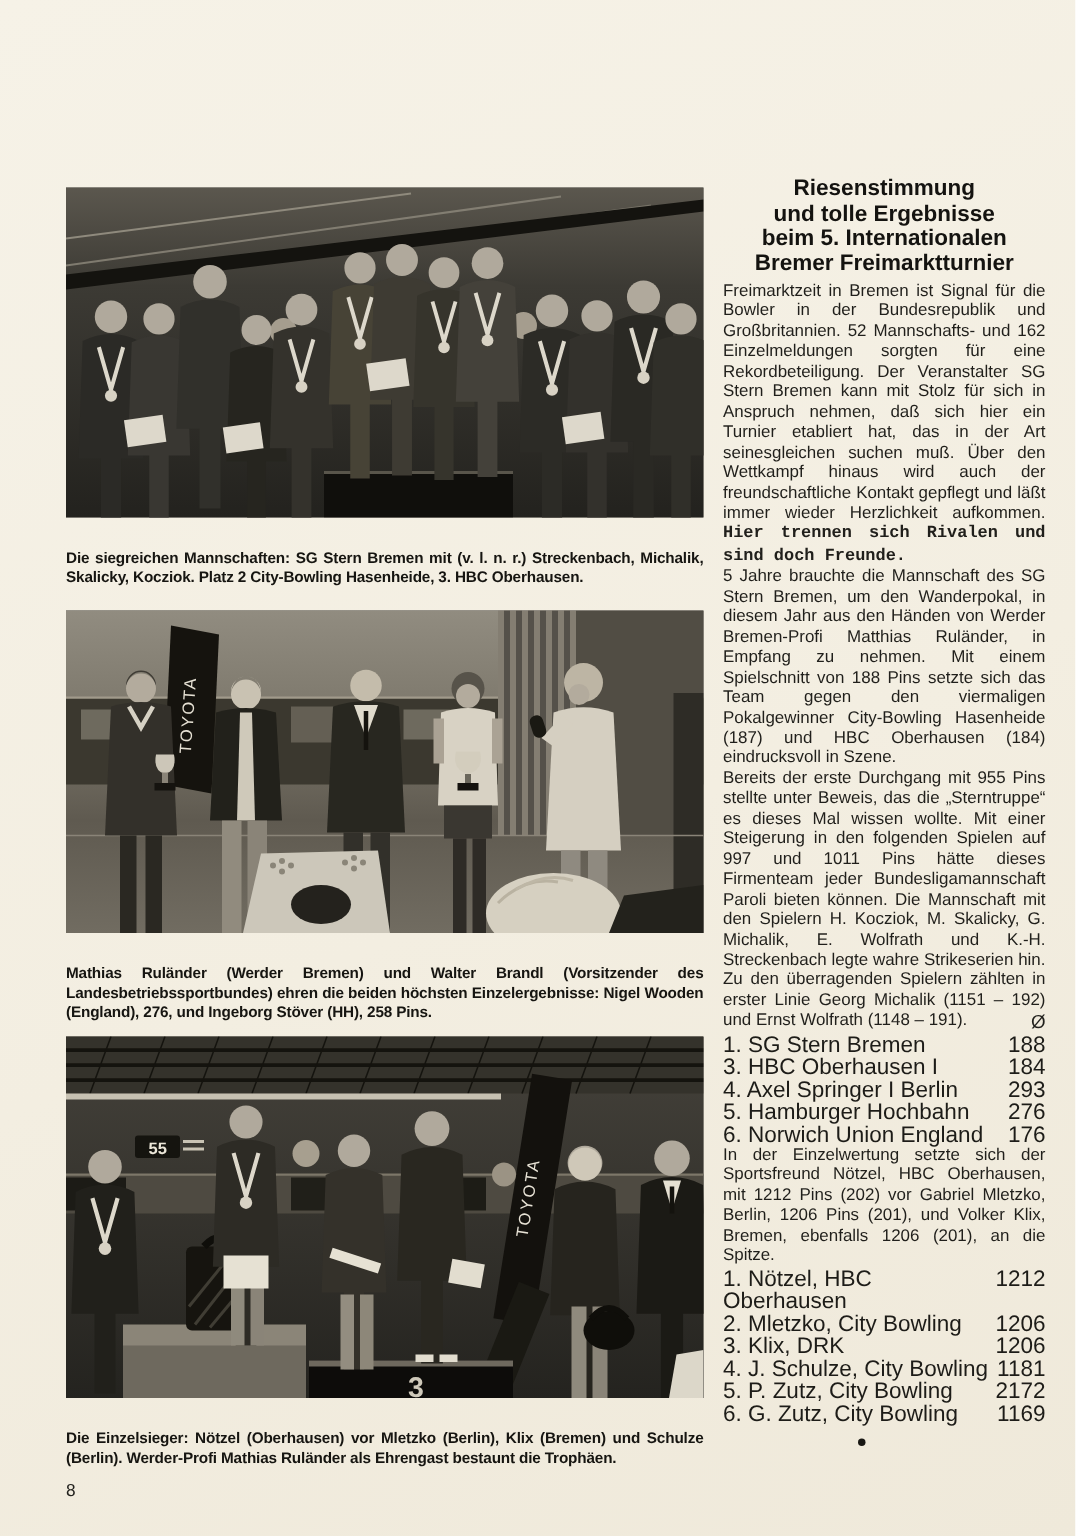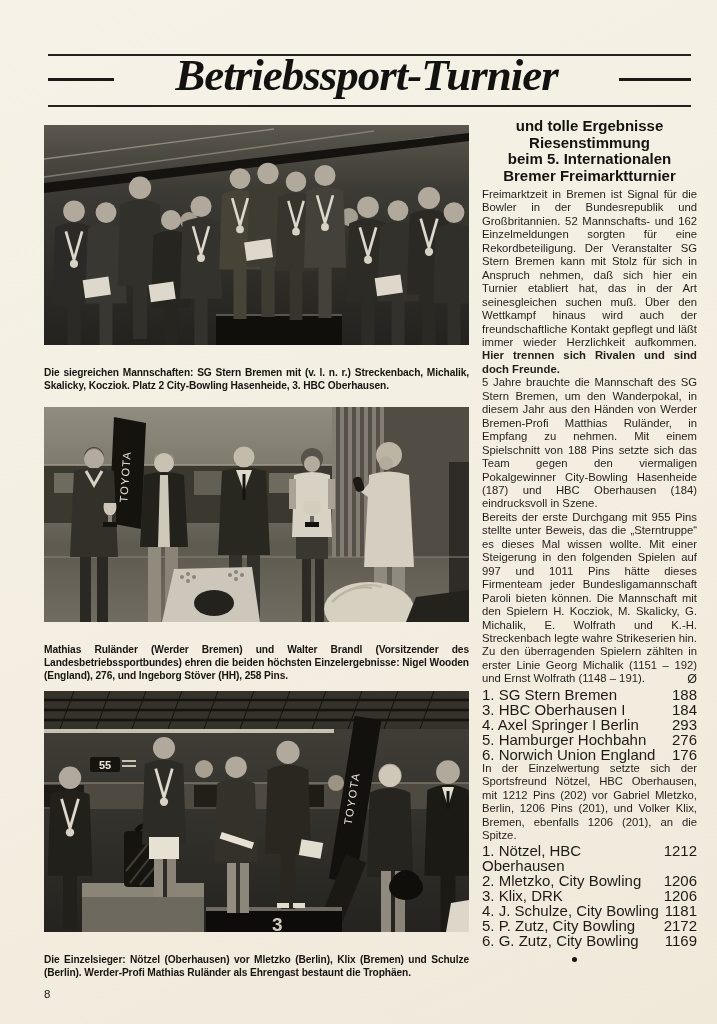--- a/index.html
+++ b/index.html
@@ -31,41 +31,32 @@
   figcaption {
     margin-top:21px; font-size:10.2px; font-weight:bold; line-height:13px;
     text-align:justify; color:#161511; letter-spacing:-0.1px;
   }
   .page-number { margin-top:9px; font-size:11.5px; color:#23221e; }
 
   .right-col { position:absolute; left:482px; top:118px; width:215px; }
   .article-heading { font-size:15px; line-height:16.5px; font-weight:bold; text-align:center; color:#141310; }
   .right-col p { font-size:11.3px; line-height:13.45px; text-align:justify; color:#201f1b; }
   .body-copy { margin-top:4px; }
-  .bold-inline { font-weight:bold; }
+  .bold-inline { font-weight:bold;font-family:Liberation Mono, monospace; }
   .avg-symbol { text-align:right; font-size:12.5px; line-height:13px; margin-top:-13px; color:#201f1b; }
   .ranking { list-style:none; margin:1px 0 0 0; }
   .rank-row { display:flex; justify-content:space-between; font-size:15px; line-height:15px; color:#1d1c18; }
   .rank-value { text-align:right; }
   .end-marker { width:5px; height:5px; border-radius:50%; background:#181713; margin:9px 0 0 90px; }
 </style>
 </head>
 <body>
 
 <div class="page">
 
-  <header class="masthead">
-    <div class="rule-top"></div>
-    <div class="title-row">
-      <span class="title-dash dash-l"></span>
-      <h1 class="page-title">Betriebssport-Turnier</h1>
-      <span class="title-dash dash-r"></span>
-    </div>
-    <div class="rule-bottom"></div>
-  </header>
 
   <div class="left-col">
 
     <figure>
       <svg class="photo" viewBox="0 0 425 220" width="425" height="220" role="img">
         <defs>
           <linearGradient id="p1bg" x1="0" y1="0" x2="0" y2="1">
             <stop offset="0" stop-color="#5b574e"></stop>
               <stop offset="0.3" stop-color="#3c3a34"></stop>
               <stop offset="1" stop-color="#23221e"></stop>
@@ -349,22 +340,22 @@
         <polygon points="402,241 407,212 425,209 425,241" fill="#dcd7c9"></polygon>
       </svg>
       <figcaption>Die Einzelsieger: Nötzel (Oberhausen) vor Mletzko (Berlin), Klix (Bremen) und Schulze (Berlin). Werder-Profi Mathias Ruländer als Ehrengast bestaunt die Trophäen.</figcaption>
     </figure>
 
     <div class="page-number">8</div>
   </div>
 
   <div class="right-col">
     <h2 class="article-heading">
+      <div>Riesenstimmung</div>
       <div>und tolle Ergebnisse</div>
-      <div>Riesenstimmung</div>
       <div>beim 5. Internationalen</div>
       <div>Bremer Freimarktturnier</div>
     </h2>
 
     <p class="body-copy"><span>Freimarktzeit in Bremen ist Signal für die Bowler in der Bundesrepublik und Großbritannien. 52 Mannschafts- und 162 Einzelmeldungen sorgten für eine Rekordbeteiligung. Der Veranstalter SG Stern Bremen kann mit Stolz für sich in Anspruch nehmen, daß sich hier ein Turnier etabliert hat, das in der Art seinesgleichen suchen muß. Über den Wettkampf hinaus wird auch der freundschaftliche Kontakt gepflegt und läßt immer wieder Herzlichkeit aufkommen. </span><span class="bold-inline">Hier trennen sich Rivalen und sind doch Freunde.</span></p>
     <p>5 Jahre brauchte die Mannschaft des SG Stern Bremen, um den Wanderpokal, in diesem Jahr aus den Händen von Werder Bremen-Profi Matthias Ruländer, in Empfang zu nehmen. Mit einem Spielschnitt von 188 Pins setzte sich das Team gegen den viermaligen Pokalgewinner City-Bowling Hasenheide (187) und HBC Oberhausen (184) eindrucksvoll in Szene.</p>
     <p>Bereits der erste Durchgang mit 955 Pins stellte unter Beweis, das die „Sterntruppe“ es dieses Mal wissen wollte. Mit einer Steigerung in den folgenden Spielen auf 997 und 1011 Pins hätte dieses Firmenteam jeder Bundesligamannschaft Paroli bieten können. Die Mannschaft mit den Spielern H. Kocziok, M. Skalicky, G. Michalik, E. Wolfrath und K.-H. Streckenbach legte wahre Strikeserien hin. Zu den überragenden Spielern zählten in erster Linie Georg Michalik (1151 – 192) und Ernst Wolfrath (1148 – 191).</p>
 
     <div class="avg-symbol">Ø</div>
 

